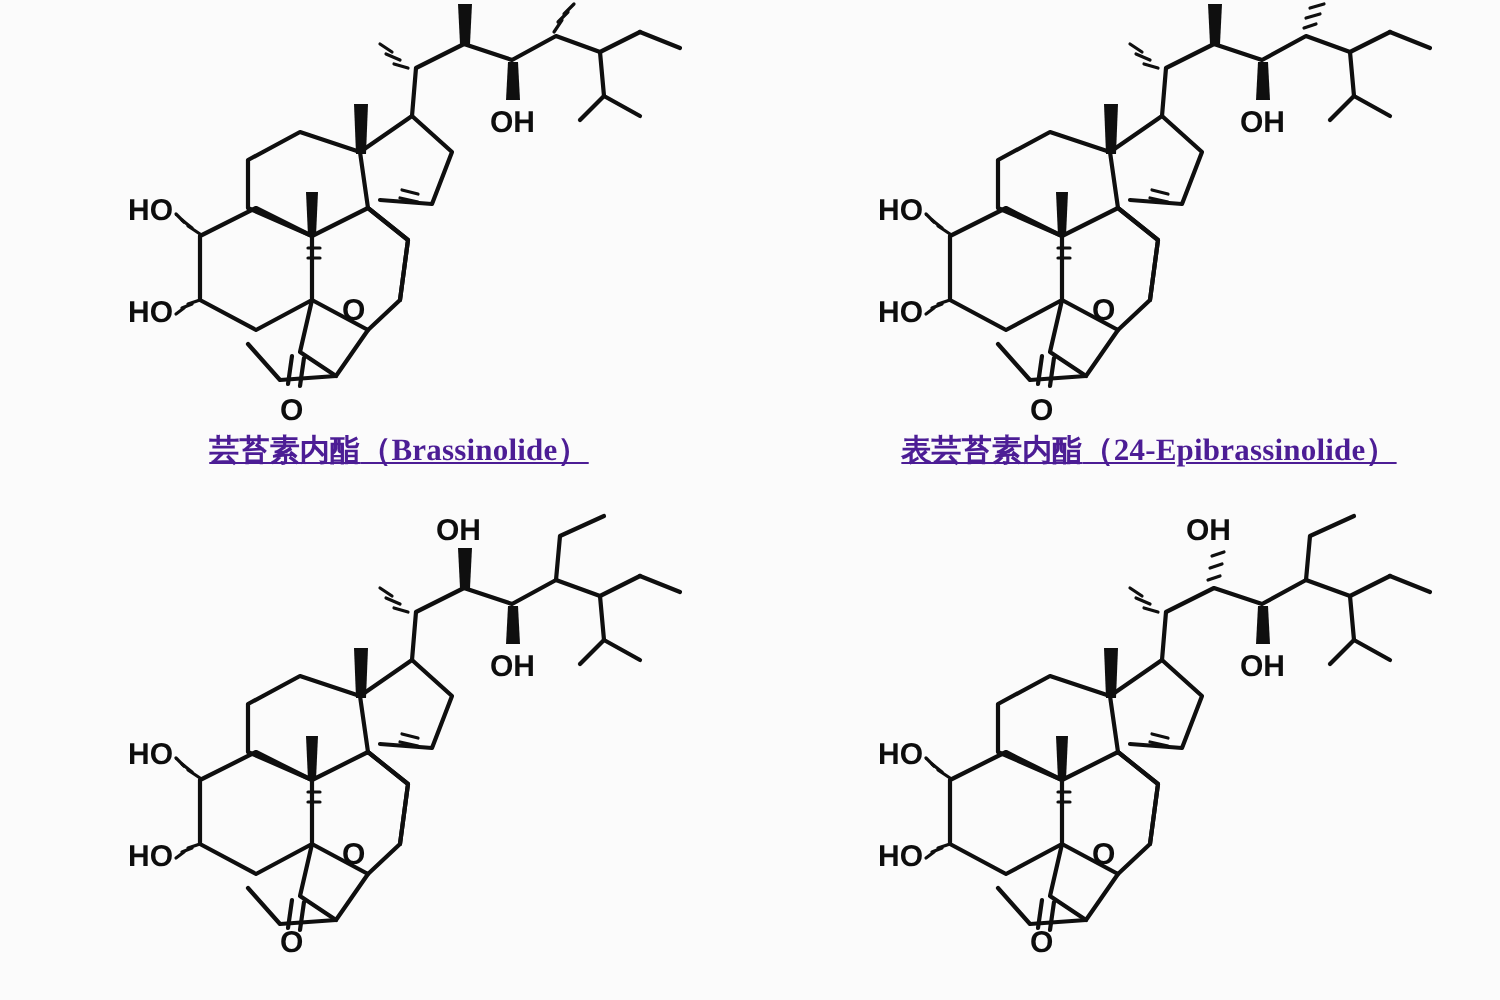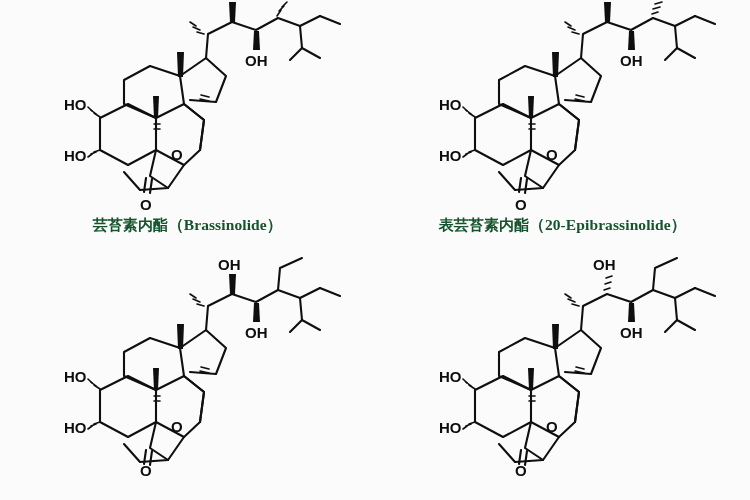--- a/index.html
+++ b/index.html
@@ -42,29 +42,30 @@
   }
   .panel.bl .struct-wrap, .panel.br .struct-wrap {
     height: 228px;
   }
   .struct-wrap svg {
     display: block;
   }
 
   .caption {
     position: absolute;
-    left: 0;
+    left: 12px;
     width: 375px;
     text-align: center;
     font-family: "Liberation Serif", serif;
     font-size: 15.5px;
-    color: #14532d;
+    color: #4c1d95;
     letter-spacing: 0.1px;
     white-space: nowrap;
     font-weight: 600;
+    text-decoration: underline;
   }
   .panel.tl .caption, .panel.tr .caption {
     top: 215px;
   }
   .panel.bl .caption, .panel.br .caption {
     top: 228px;
   }
   .caption .zh {
     font-family: "DejaVu Sans", sans-serif;
     font-weight: 700;
@@ -231,21 +232,21 @@
         <polygon class="wedge" points="254,31 259,31 260,50 253,50"></polygon>
         <text class="atom-label" x="245" y="66">OH</text>
         <g class="hash">
           <line x1="277" y1="14" x2="283" y2="12"></line>
           <line x1="278" y1="9" x2="285" y2="7"></line>
           <line x1="280" y1="4" x2="287" y2="2"></line>
         </g>
       </svg>
     </div>
     <div class="caption">
-      <span class="zh">表芸苔素内酯</span><span class="en">（20-Epibrassinolide）</span>
+      <span class="zh">表芸苔素内酯</span><span class="en">（24-Epibrassinolide）</span>
     </div>
   </div>
 
   <div class="panel bl">
     <div class="struct-wrap">
       <svg width="375" height="228" viewBox="0 0 375 228">
         <polygon class="bond" points="100,140 128,126 156,140 156,172 128,187 100,172"></polygon>
         <polyline class="bond" points="156,140 184,126 204,142 200,172 184,187 156,172"></polyline>
         <polyline class="bond" points="184,187 168,210 140,212 124,194"></polyline>
         <polyline class="bond" points="156,172 150,198 168,210"></polyline>

